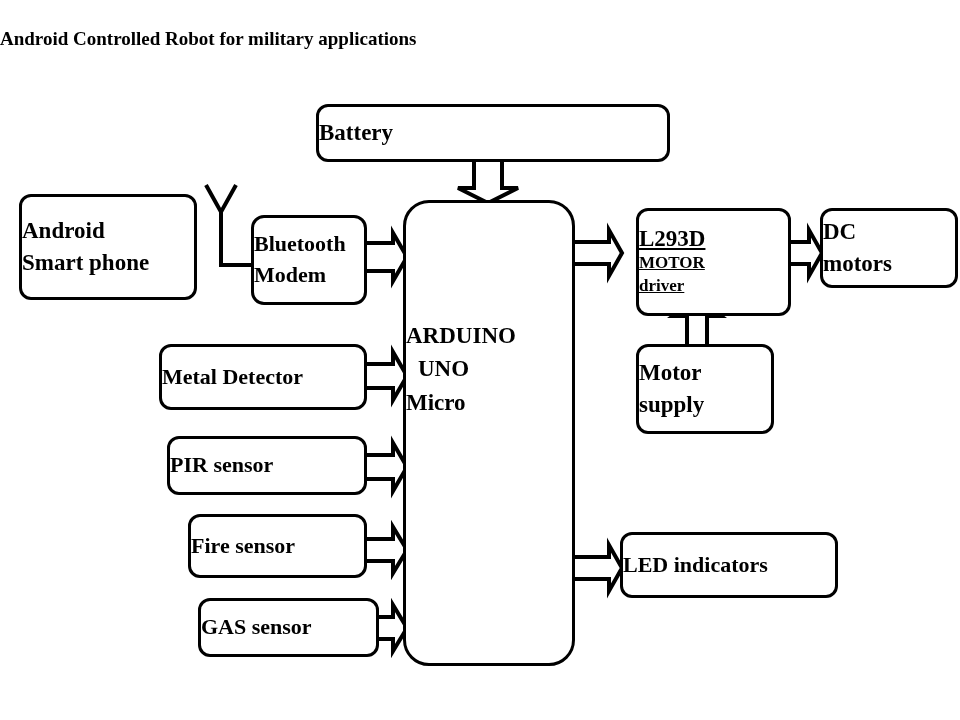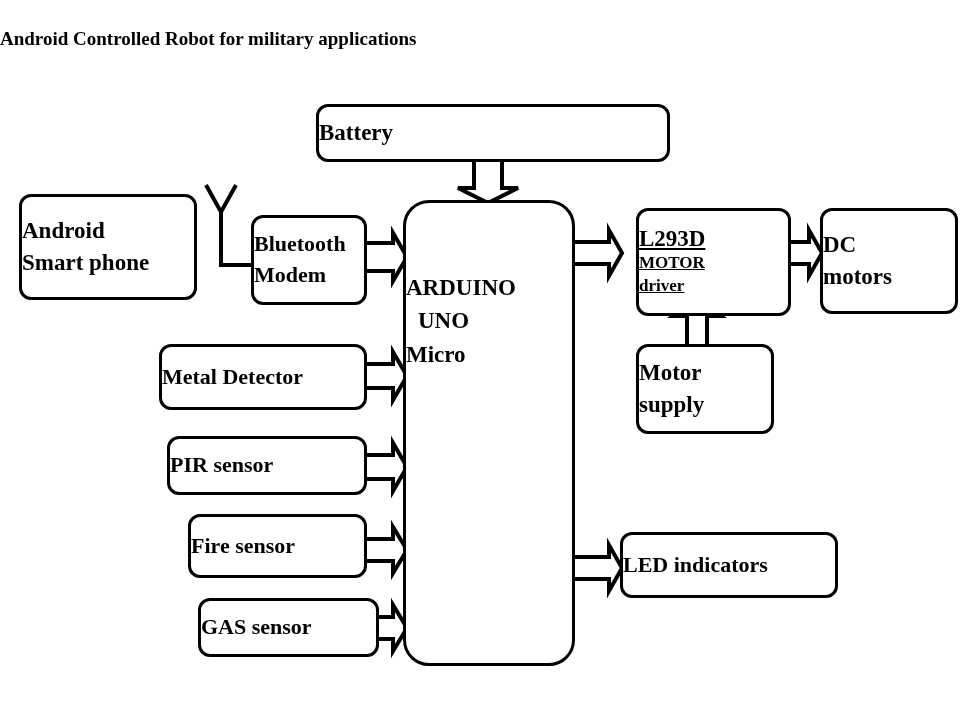--- a/index.html
+++ b/index.html
@@ -50,26 +50,26 @@
 
 <div class="box" style="left:316px;top:104px;width:354px;height:58px;">
   <span>Battery</span>
 </div>
 
 <div class="box" style="left:19px;top:194px;width:178px;height:106px;">
   <span>Android</span>
   <span>Smart phone</span>
 </div>
 
-<div class="box" style="left:251px;top:215px;width:116px;height:90px;font-size:22px;">
+<div class="box" style="left:251px;top:215px;width:116px;height:90px;font-size:22px;border-radius:13px;">
   <span>Bluetooth</span>
   <span>Modem</span>
 </div>
 
-<div class="box" style="left:403px;top:200px;width:172px;height:466px;justify-content:flex-start;padding-top:68px;border-radius:26px;line-height:1.45;">
+<div class="box" style="left:403px;top:200px;width:172px;height:466px;justify-content:flex-start;padding-top:116px;border-radius:26px;line-height:1.45;">
   <span>ARDUINO</span>
   <span style="margin-left:12px;">UNO</span>
   <span style="margin-right:30px;">Micro</span>
 </div>
 
 <div class="box" style="left:159px;top:344px;width:208px;height:66px;font-size:22px;">
   <span>Metal Detector</span>
 </div>
 
 <div class="box" style="left:167px;top:436px;width:200px;height:59px;font-size:22px;">
@@ -83,21 +83,21 @@
 <div class="box" style="left:198px;top:598px;width:181px;height:59px;font-size:22px;">
   <span>GAS sensor</span>
 </div>
 
 <div class="box" style="left:636px;top:208px;width:155px;height:108px;line-height:1.15;text-decoration:underline;">
   <span>L293D</span>
   <span class="small">MOTOR</span>
   <span class="small">driver</span>
 </div>
 
-<div class="box" style="left:820px;top:208px;width:138px;height:106px;">
+<div class="box" style="left:820px;top:208px;width:138px;height:80px;">
   <span>DC</span>
   <span>motors</span>
 </div>
 
 <div class="box" style="left:636px;top:344px;width:138px;height:90px;">
   <span>Motor</span>
   <span>supply</span>
 </div>
 
 <div class="box" style="left:620px;top:532px;width:218px;height:66px;font-size:22px;">

